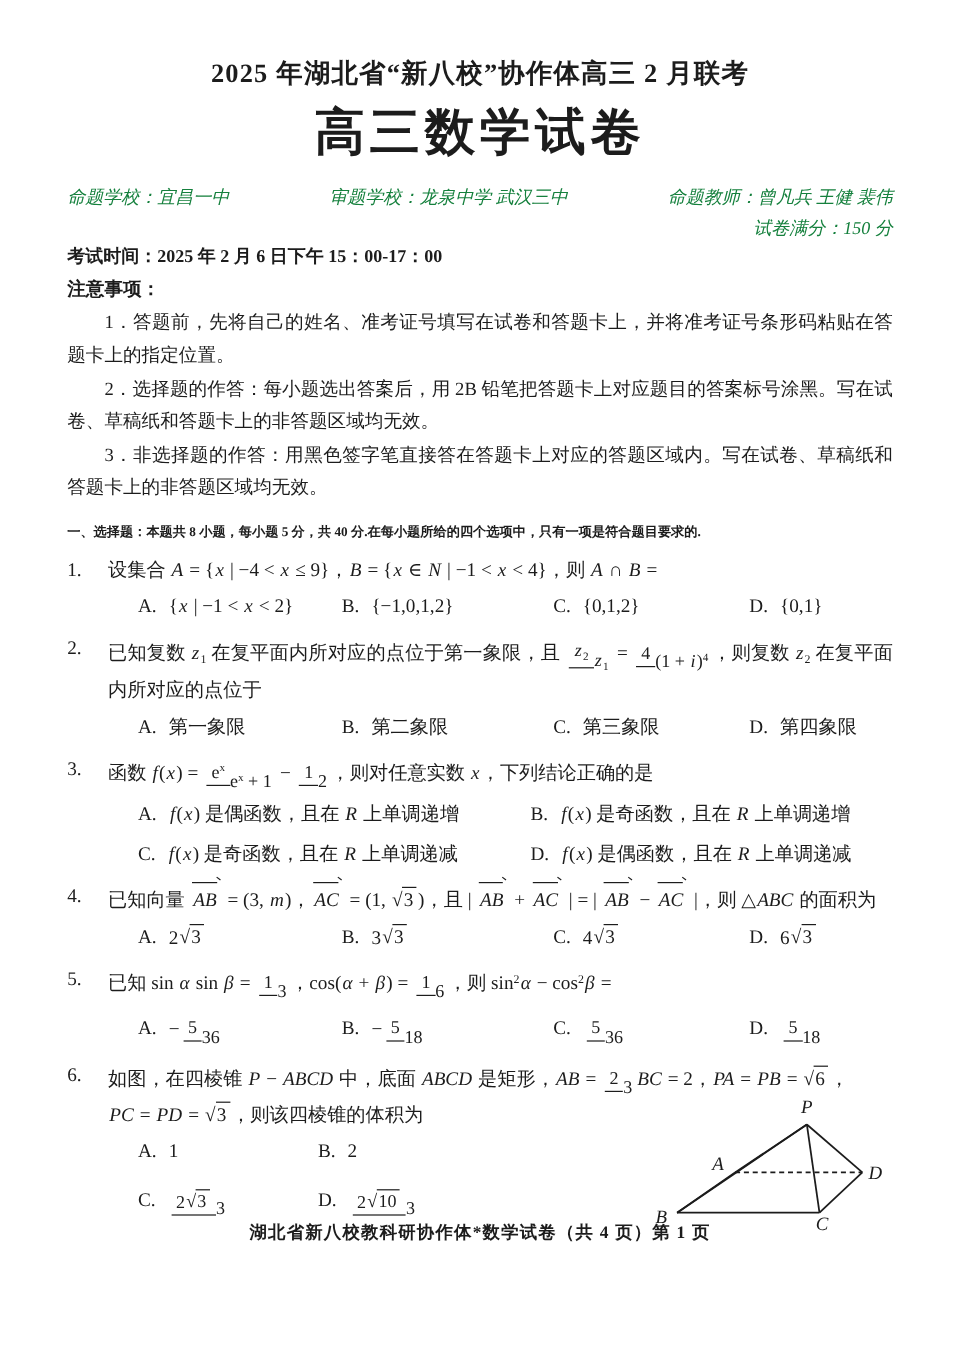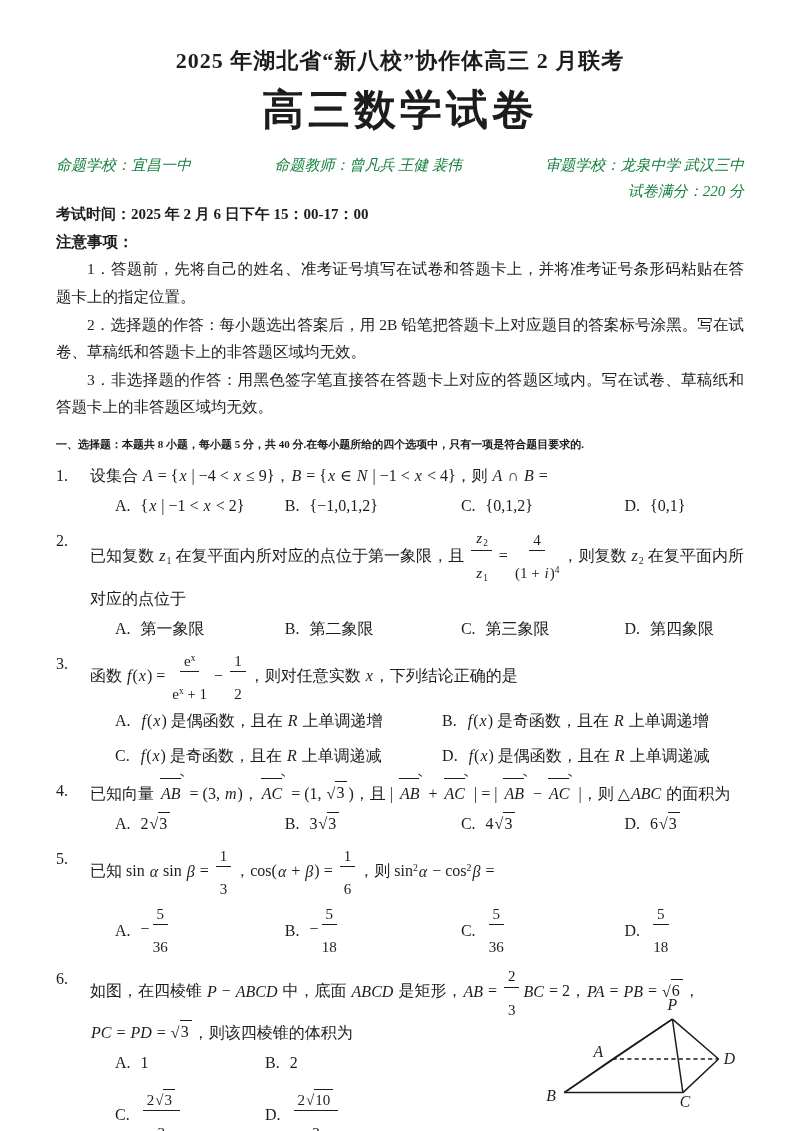--- a/index.html
+++ b/index.html
@@ -26,21 +26,21 @@
   .qtext { line-height:1.65; text-align:justify; }
   .opts { padding-left:25px; margin-top:5px; display:grid; align-items:center; }
   .cols4 { grid-template-columns:27% 28% 26% 19%; }
   .cols2 { grid-template-columns:52% 48%; row-gap:10px; }
   .cols2n { grid-template-columns:150px 170px; row-gap:12px; width:330px; }
   .opt { display:flex; align-items:center; line-height:1.55; }
   .olabel { margin-right:10px; }
   .it { font-style:italic; padding:0 1px; }
   sub { font-size:0.62em; vertical-align:-0.35em; }
   sup { font-size:0.62em; vertical-align:0.55em; }
-  .frac { display:inline-flex; flex-direction:column; align-items:center; vertical-align:middle;
+  .frac { display:inline-flex; flex-direction:row; align-items:center; vertical-align:middle;
           margin:1px 3px; line-height:1.2; font-size:0.94em; text-align:center; }
   .frac .num { border-bottom:1.3px solid #1c1c1c; padding:0 4px 1px; }
   .frac .den { padding-top:13px; }
   .sqrt { display:inline-flex; align-items:stretch; margin:0 1px; }
   .sqrt .rad { align-self:flex-end; line-height:1.05; }
   .sqrt .rdc { border-top:1.3px solid #1c1c1c; padding:1px 3px 0 1px; line-height:1.2; }
   .vec { font-style:italic; position:relative; display:inline-block; padding:3px 3px 0 1px; margin:0 2px; }
   .vec::before { content:''; position:absolute; top:0; left:0; right:3px; border-top:1.2px solid #1c1c1c; }
   .vec::after { content:''; position:absolute; top:-2px; right:0; width:4px; height:4px;
                 border-top:1.2px solid #1c1c1c; transform:rotate(38deg); transform-origin:right top; }
@@ -52,26 +52,26 @@
 <body>
 
 <div class="sheet">
 
   <div class="title1">2025 年湖北省“新八校”协作体高三 2 月联考</div>
   <div class="title2">高三数学试卷</div>
 
   <div class="meta">
     <div class="meta-row">
       <span class="hand">命题学校：宜昌一中</span>
+      <span class="hand">审题学校：龙泉中学  武汉三中</span>
       <span class="hand">命题教师：曾凡兵  王健  裴伟</span>
-      <span class="hand">审题学校：龙泉中学  武汉三中</span>
     </div>
     <div class="meta-row">
       <span class="meta-bold">考试时间：2025 年 2 月 6 日下午 15：00-17：00</span>
-      <span class="hand">试卷满分：220 分</span>
+      <span class="hand">试卷满分：150 分</span>
     </div>
   </div>
 
   <div class="notice-title">注意事项：</div>
   <div class="notice-p">1．答题前，先将自己的姓名、准考证号填写在试卷和答题卡上，并将准考证号条形码粘贴在答题卡上的指定位置。</div>
   <div class="notice-p">2．选择题的作答：每小题选出答案后，用 2B 铅笔把答题卡上对应题目的答案标号涂黑。写在试卷、草稿纸和答题卡上的非答题区域均无效。</div>
   <div class="notice-p">3．非选择题的作答：用黑色签字笔直接答在答题卡上对应的答题区域内。写在试卷、草稿纸和答题卡上的非答题区域均无效。</div>
 
   <div class="section-title">一、选择题：本题共 8 小题，每小题 5 分，共 40 分.在每小题所给的四个选项中，只有一项是符合题目要求的.</div>
 

